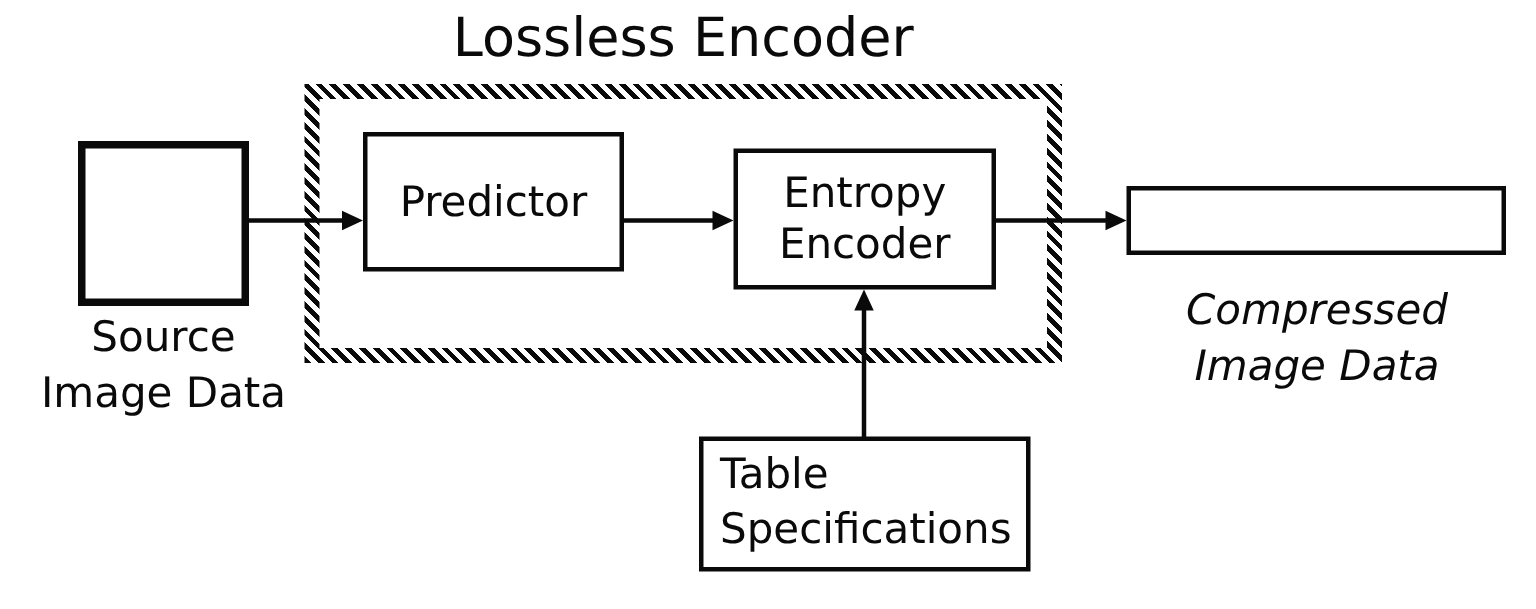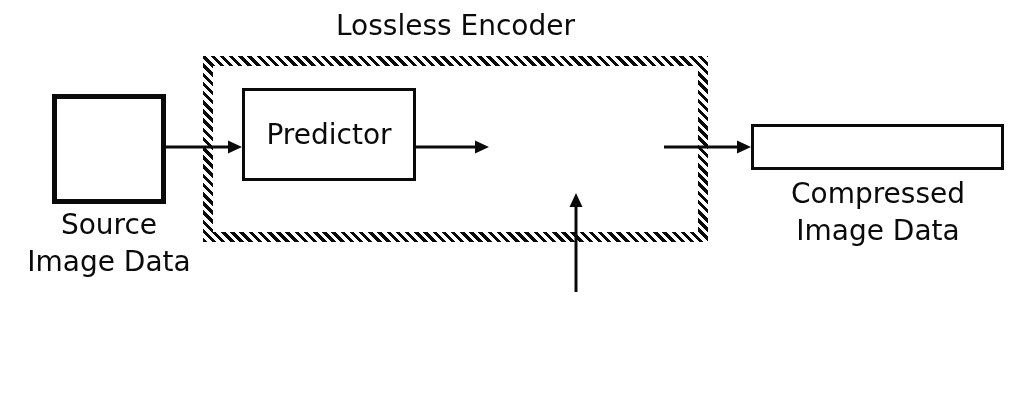--- a/index.html
+++ b/index.html
@@ -12,21 +12,21 @@
     font-family: "DejaVu Sans", "Liberation Sans", sans-serif;
     color: #0a0a0a;
     overflow: hidden;
   }
   .abs { position: absolute; }
 
   
   #diagram-title {
     left: 203px; top: 9px; width: 505px;
     text-align: center;
-    font-size: 28px;
+    font-size: 36px;
     line-height: 34px;
     color: #0a0a0a;
     white-space: nowrap;
   }
 
   
   #encoder-container {
     left: 203px; top: 56px; width: 505px; height: 186px;
     background: repeating-linear-gradient(45deg, #0a0a0a 0, #0a0a0a 3.2px, #ffffff 3.2px, #ffffff 6.5px);
   }
@@ -72,21 +72,21 @@
   }
 
   
   .node-label {
     font-size: 28px;
     line-height: 37px;
     text-align: center;
     white-space: nowrap;
   }
   #source-label { left: 9px; top: 206px; width: 200px; text-align: center; }
-  #compressed-label { left: 752px; top: 175px; width: 252px; }
+  #compressed-label { left: 752px; top: 188px; width: 252px; font-style: italic; }
 
   .label-line { display: block; }
 
   
   #arrow-layer {
     position: absolute;
     left: 0; top: 0;
     pointer-events: none;
   }
   #arrow-layer line { stroke: #0a0a0a; stroke-width: 3; }
@@ -106,27 +106,35 @@
   <div class="abs node" id="source-box"></div>
   <div class="abs node-label" id="source-label">
     <span class="label-line">Source</span>
     <span class="label-line">Image Data</span>
   </div>
 
   <div class="abs node" id="predictor-box">
     <span>Predictor</span>
   </div>
 
+  <div class="abs node" id="entropy-box">
+    <span class="label-line">Entropy</span>
+    <span class="label-line">Encoder</span>
+  </div>
 
   <div class="abs node" id="compressed-box"></div>
   <div class="abs node-label" id="compressed-label">
     <span class="label-line">Compressed</span>
     <span class="label-line">Image Data</span>
   </div>
 
+  <div class="abs node" id="table-box">
+    <span class="label-line">Table</span>
+    <span class="label-line">Specifications</span>
+  </div>
 
   <svg id="arrow-layer" width="1024" height="406" viewBox="0 0 1024 406">
     <g>
       <line x1="166" y1="147" x2="229" y2="147"></line>
       <polygon points="242,147 228,140.5 228,153.5"></polygon>
     </g>
     <g>
       <line x1="416" y1="147" x2="476" y2="147"></line>
       <polygon points="489,147 475,140.5 475,153.5"></polygon>
     </g>

